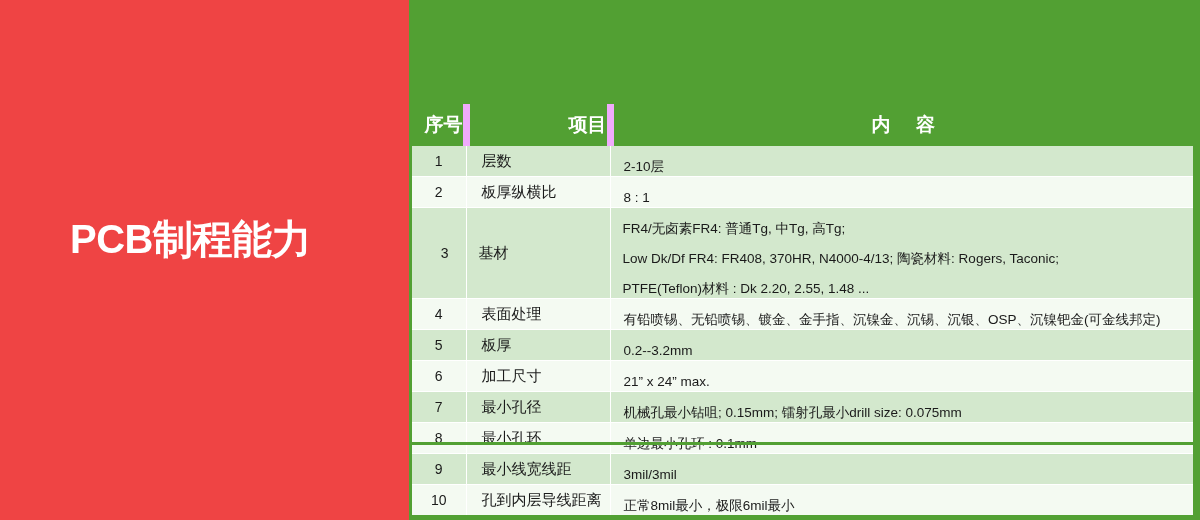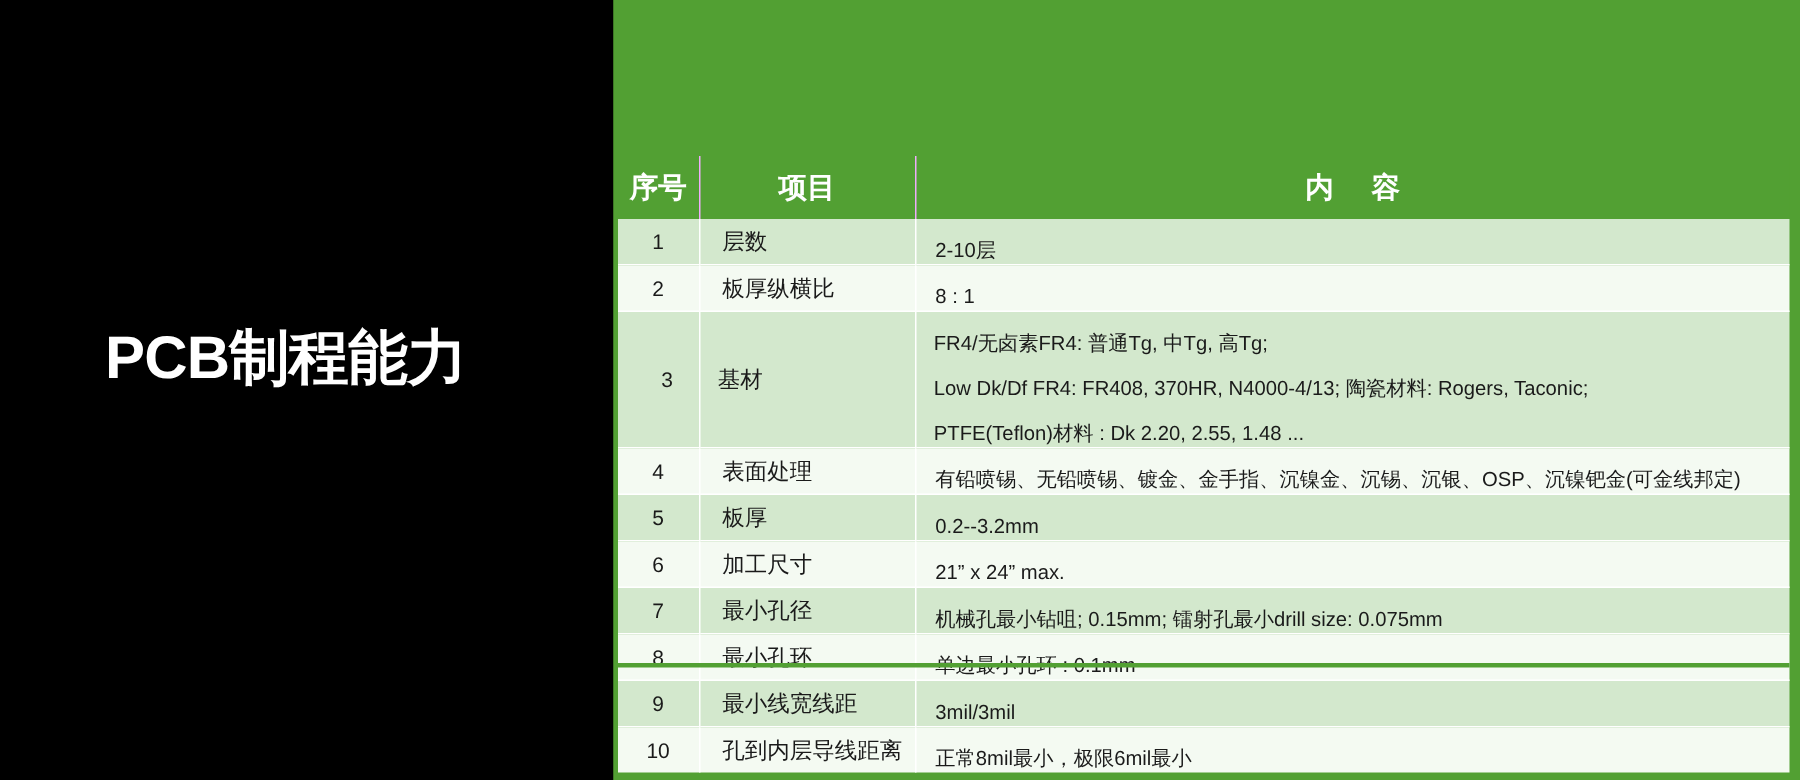--- a/index.html
+++ b/index.html
@@ -19,21 +19,21 @@
     height: 520px;
     background: #52a033;
   }
   
   #left-panel {
     position: absolute;
     left: 0;
     top: 0;
     width: 409px;
     height: 520px;
-    background: #000000;
+    background: #ef4444;
     box-sizing: border-box;
   }
   #title-block {
     position: absolute;
     left: 70px;
     top: 216px;
     width: 330px;
   }
   #main-title {
     color: #ffffff;
@@ -81,21 +81,22 @@
     color: #ffffff;
     font-size: 19px;
     font-weight: bold;
     height: 42px;
     padding: 0;
     text-align: center;
     vertical-align: middle;
   }
   #spec-table thead th.th-no,
   #spec-table thead th.th-item {
-    border-right: 1px solid #f0abfc;
+    border-right: 7px solid #f0abfc;
+    text-align: right;
   }
   #spec-table thead th.th-cont .cont-label {
     letter-spacing: 10px;
     padding-left: 10px;
   }
 
   #spec-table tbody td {
     padding: 0;
     height: 26px;
     vertical-align: middle;

